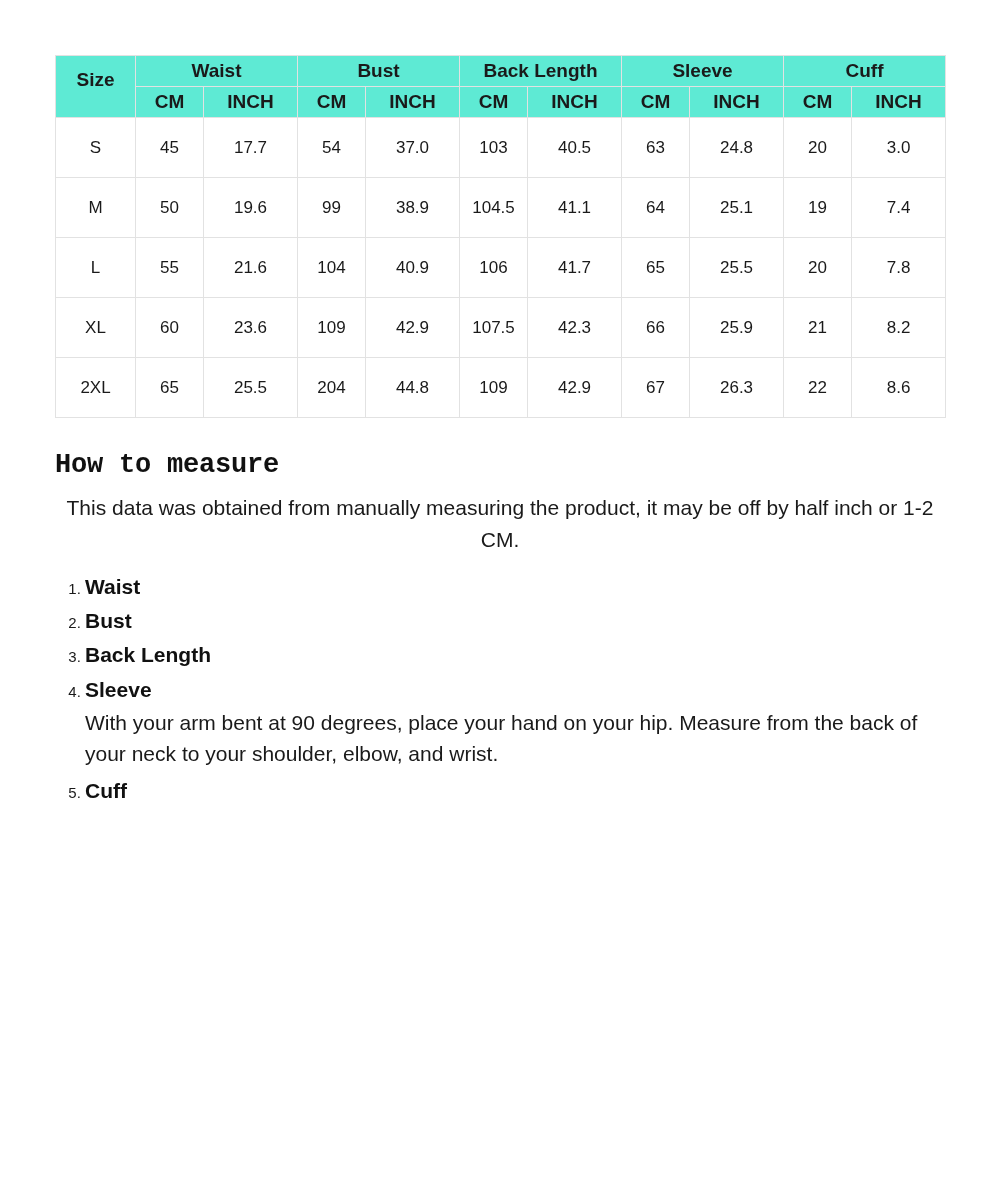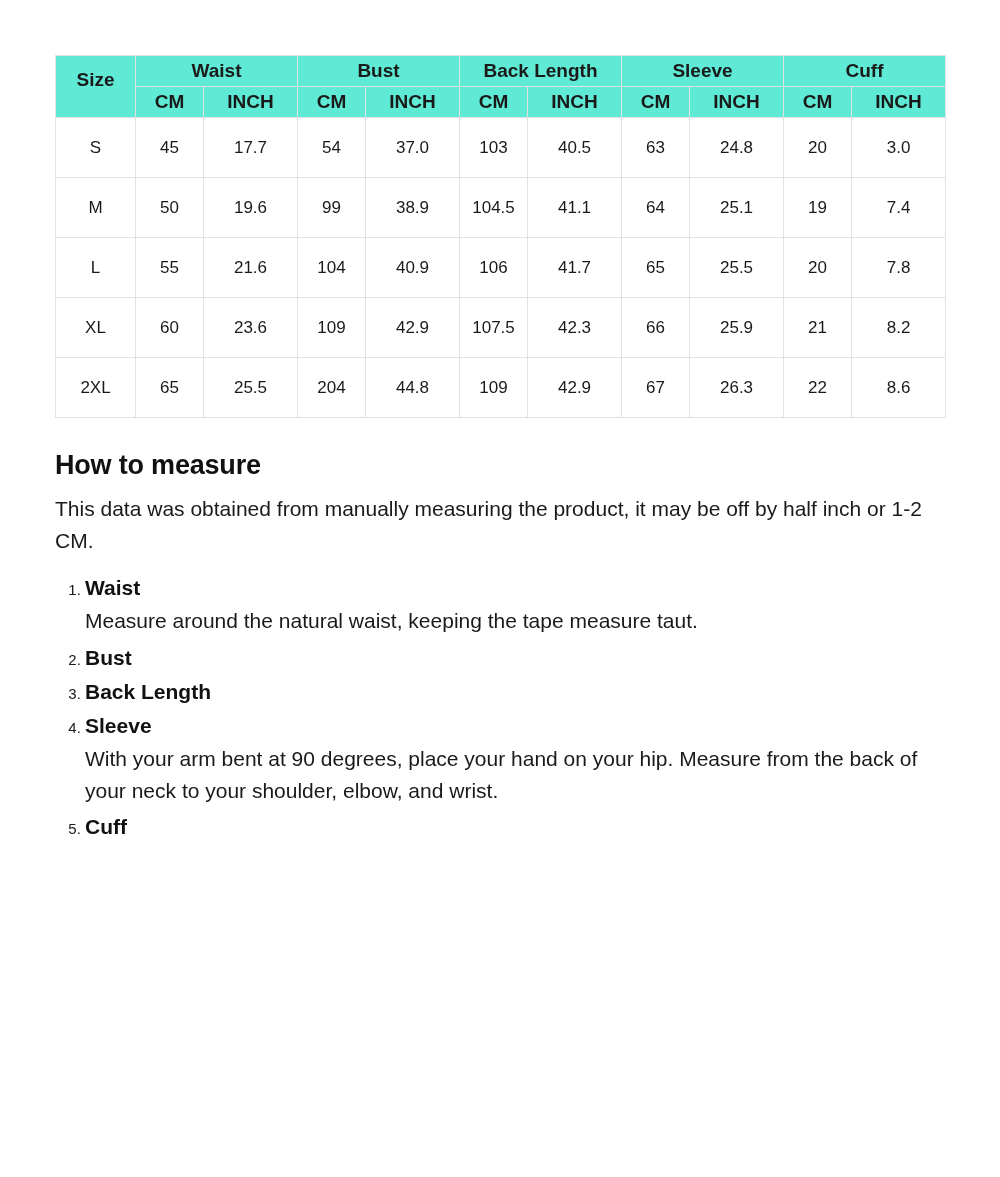--- a/index.html
+++ b/index.html
@@ -68,27 +68,29 @@
   col.c-cm   { width: 68px; }
   col.c-inch { width: 94px; }
 
   
   h2.how-title {
     font-size: 27px;
     font-weight: bold;
     margin: 32px 0 12px 0;
     letter-spacing: -0.2px;
     color: #111111;
+    font-family: Liberation Mono, monospace;
   }
   p.intro {
     font-size: 21px;
     line-height: 1.52;
     margin: 0 0 18px 0;
     color: #1a1a1a;
     width: 890px;
+    text-align: center;
   }
   ol.measure-list {
     margin: 0;
     padding: 0 0 0 30px;
     list-style-position: outside;
   }
   ol.measure-list > li {
     font-size: 15px;
     color: #1a1a1a;
     margin-bottom: 8px;
@@ -222,21 +224,20 @@
       </tr>
     </tbody>
   </table>
 
   <h2 class="how-title">How to measure</h2>
   <p class="intro">This data was obtained from manually measuring the product, it may be off by half inch or 1-2 CM.</p>
 
   <ol class="measure-list">
     <li>
       <span class="item-term">Waist</span>
-      <span class="item-desc">Measure around the natural waist, keeping the tape measure taut.</span>
     </li>
     <li>
       <span class="item-term">Bust</span>
     </li>
     <li>
       <span class="item-term">Back Length</span>
     </li>
     <li>
       <span class="item-term">Sleeve</span>
       <span class="item-desc">With your arm bent at 90 degrees, place your hand on your hip. Measure from the back of your neck to your shoulder, elbow, and wrist.</span>

